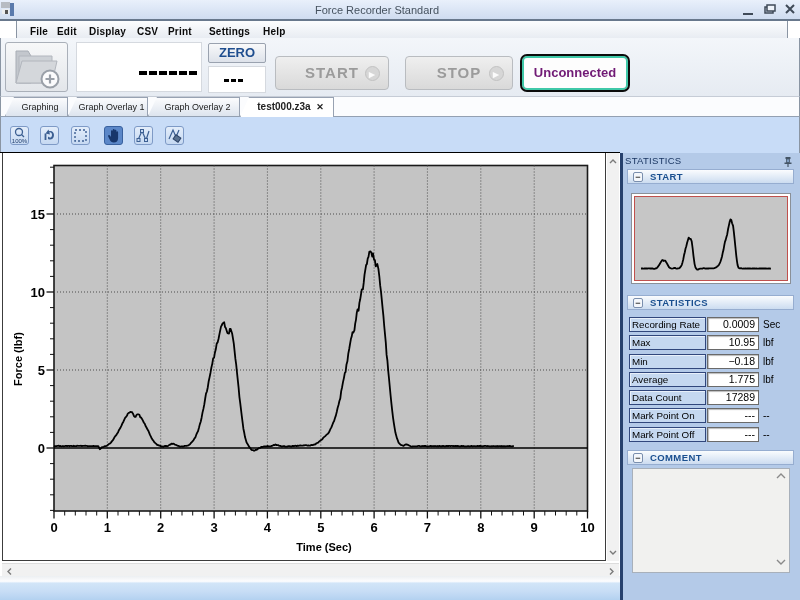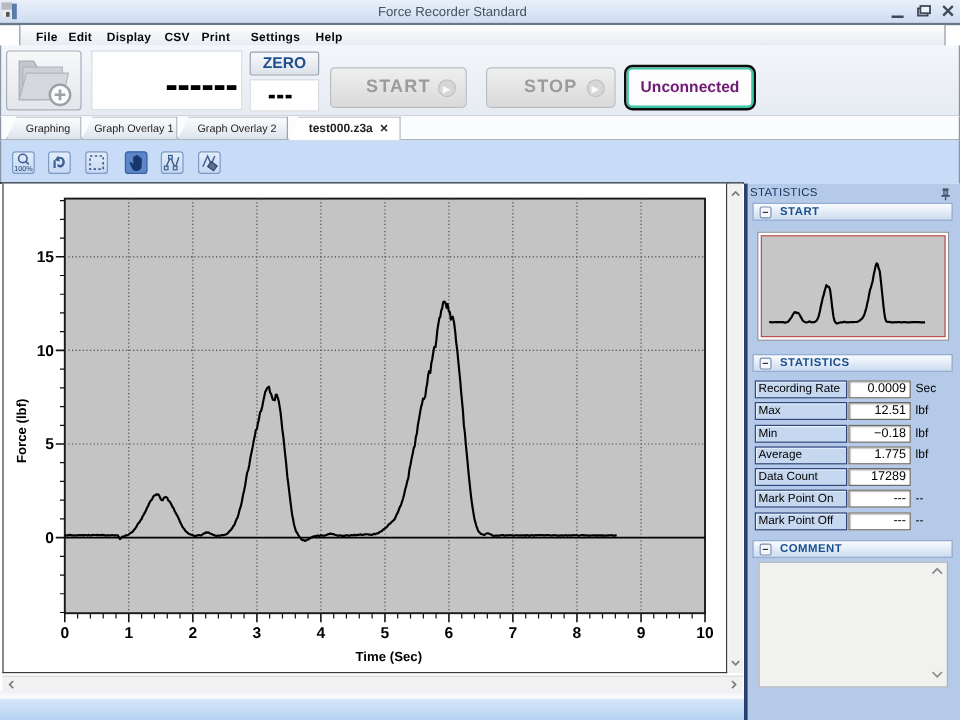--- a/index.html
+++ b/index.html
@@ -288,21 +288,21 @@
   </div>
 
 <div class="sechead" style="top:295px"><span class="minus">−</span><span style="margin-left:22px">STATISTICS</span></div>
 <div class="strow" style="top:317px">
 <div class="stlab">Recording Rate</div>
     <div class="stval">0.0009</div>
     <div class="stunit">Sec</div>
   </div>
 <div class="strow" style="top:335px">
 <div class="stlab">Max</div>
-    <div class="stval">12.51</div>
+    <div class="stval">10.95</div>
     <div class="stunit">lbf</div>
   </div>
 <div class="strow" style="top:354px">
 <div class="stlab">Min</div>
     <div class="stval">−0.18</div>
     <div class="stunit">lbf</div>
   </div>
 <div class="strow" style="top:372px">
 <div class="stlab">Average</div>
     <div class="stval">1.775</div>

